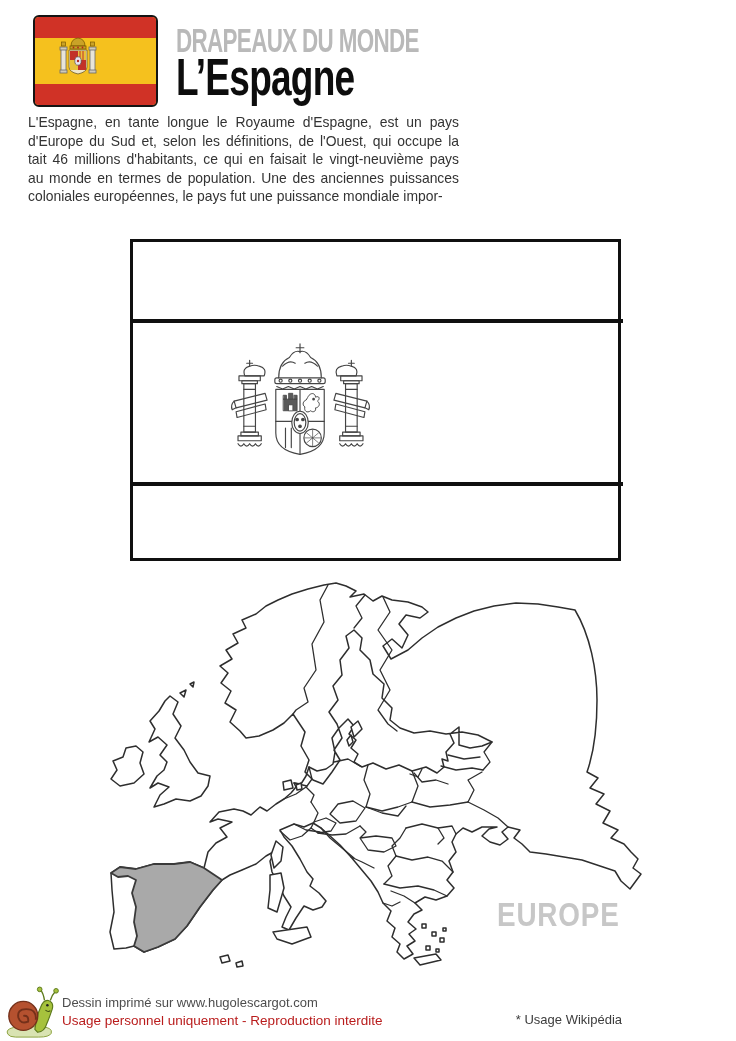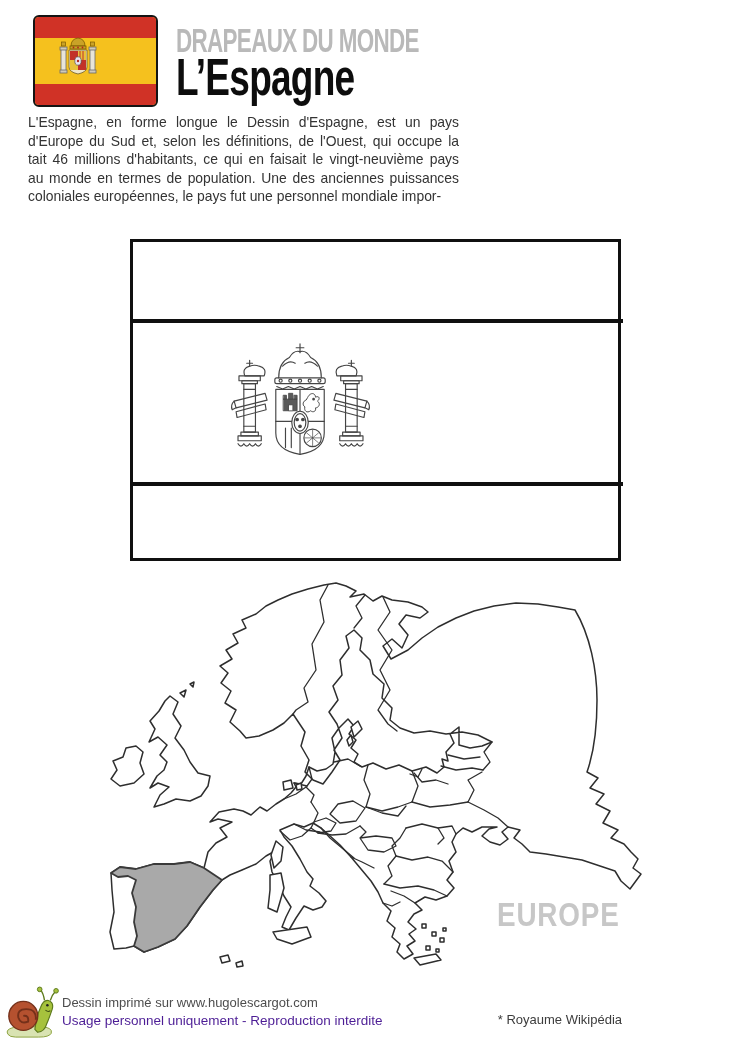--- a/index.html
+++ b/index.html
@@ -36,21 +36,21 @@
   .big-flag svg.emblem{position:absolute;left:90px;top:99px;}
 
   
   svg.map{position:absolute;left:70px;top:580px;}
   .map-label{font-family:"Liberation Sans",sans-serif;font-weight:bold;
              font-size:34px;fill:#c7c7c7;letter-spacing:1px;}
 
   
   .footer-snail{position:absolute;left:2px;top:986px;}
   .footer-line1{position:absolute;left:62px;top:995px;font-size:13px;color:#4d4d4d;}
-  .footer-line2{position:absolute;left:62px;top:1013px;font-size:13.5px;color:#4c1d95;}
+  .footer-line2{position:absolute;left:62px;top:1013px;font-size:13.5px;color:#b91c1c;}
   .footer-source{position:absolute;right:22px;top:1012px;font-size:13px;color:#3c3c3c;}
 </style>
 </head>
 <body>
 
 <div class="page">
 
   <div class="mini-flag">
     <div class="band-r top"></div>
     <div class="band-r bot"></div>
@@ -77,25 +77,25 @@
       <rect x="20" y="23" width="8" height="10" fill="#c23128"></rect>
       <ellipse cx="20" cy="24" rx="3.2" ry="4.2" fill="#e9e4f2" stroke="#555" stroke-width="0.7"></ellipse>
       <circle cx="20" cy="24" r="1.2" fill="#b3281e"></circle>
     </svg>
   </div>
 
   <div class="series-title">DRAPEAUX DU MONDE</div>
   <div class="page-title">L’Espagne</div>
 
   <div class="intro">
-    <div class="line">L'Espagne, en forme longue le Dessin d'Espagne, est un pays</div>
+    <div class="line">L'Espagne, en tante longue le Royaume d'Espagne, est un pays</div>
     <div class="line">d'Europe du Sud et, selon les définitions, de l'Ouest, qui occupe la</div>
     <div class="line">tait 46 millions d'habitants, ce qui en faisait le vingt-neuvième pays</div>
     <div class="line">au monde en termes de population. Une des anciennes puissances</div>
-    <div class="line">coloniales européennes, le pays fut une personnel mondiale impor-</div>
+    <div class="line">coloniales européennes, le pays fut une puissance mondiale impor-</div>
   </div>
 
   <div class="big-flag">
     <div class="hline l1"></div>
     <div class="hline l2"></div>
 
     <svg class="emblem" width="155" height="124" viewBox="0 0 155 128" fill="none" stroke="#454545" stroke-width="1.2" stroke-linejoin="round" stroke-linecap="round">
 
       <path d="M77,3 v9 M73,7 h8"></path>
       <path d="M55,38 Q55,22 66,17 Q71,9 77,11 Q83,9 88,17 Q99,22 99,38"></path>
@@ -281,15 +281,15 @@
     <path d="M50,15 Q52,9 55,6" fill="none" stroke="#5d7a1c" stroke-width="1.4"></path>
     <circle cx="56" cy="5" r="2.4" fill="#a6c23d" stroke="#5d7a1c" stroke-width="1"></circle>
     <circle cx="22" cy="31" r="15" fill="#b5512f" stroke="#74301a" stroke-width="1.4"></circle>
     <path d="M22,31 q6,-1 5,6 q-8,3 -10,-4 q-2,-9 8,-9 q11,0 10,11" fill="none" stroke="#74301a" stroke-width="2"></path>
     <circle cx="47" cy="20" r="1.3" fill="#222"></circle>
     <path d="M45,25 q3,2.5 5,0.5" fill="none" stroke="#3c4d12" stroke-width="1.1"></path>
   </svg>
 
   <div class="footer-line1">Dessin imprimé sur www.hugolescargot.com</div>
   <div class="footer-line2">Usage personnel uniquement - Reproduction interdite</div>
-  <div class="footer-source">* Royaume Wikipédia</div>
+  <div class="footer-source">* Usage Wikipédia</div>
 
 </div>
 
 </body></html>

